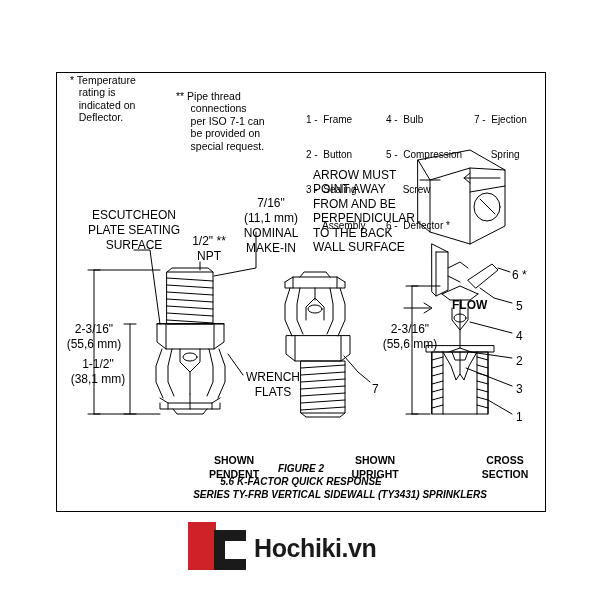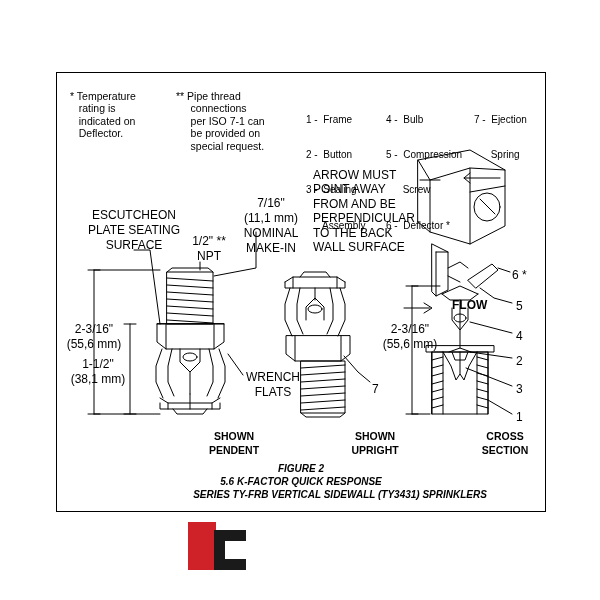--- a/index.html
+++ b/index.html
@@ -14,39 +14,39 @@
   .frame {
     position:absolute;
     left:56px; top:72px;
     width:490px; height:440px;
     border:1px solid #000;
     box-sizing:border-box;
   }
   .t { position:absolute; white-space:pre; line-height:1.18; }
   .note { font-size:10.5px; }
   .legend { font-size:10px; }
-  .cap { font-size:10.5px; text-align:center; }
+  .cap { font-size:10.5px; text-align:center;margin-top:24px; }
   .label { font-size:12px; }
   .bold { font-weight:bold;padding-left:42px; }
   .figtitle { font-size:10px; font-weight:bold; font-style:italic; text-align:center; }
   svg { position:absolute; left:0; top:0; overflow:visible; }
 
   
   .logo-wrap { position:absolute; left:188px; top:522px; width:230px; height:62px; }
   .logo-red { position:absolute; left:0; top:0; width:28px; height:48px; background:#cf2128; }
   .logo-black { position:absolute; left:26px; top:8px; width:32px; height:40px; background:#1a1a1a; }
   .logo-notch { position:absolute; left:37px; top:19px; width:21px; height:18px; background:#fff; }
   .logo-text { position:absolute; left:66px; top:12px; font-size:25px; font-weight:bold; color:#1a1a1a; letter-spacing:-0.4px; }
 </style>
 </head>
 <body>
 
 <div class="frame"></div>
 
-<div class="t note" style="left:70px; top:90px; width:95px;">* Temperature
+<div class="t note" style="left:70px; top:74px; width:95px;">* Temperature
    rating is
    indicated on
    Deflector.</div>
 
 <div class="t note" style="left:176px; top:90px; width:110px;">** Pipe thread
      connections
      per ISO 7-1 can
      be provided on
      special request.</div>
 
@@ -295,13 +295,14 @@
     <path d="M512 358 L470 352"></path>
     <path d="M512 386 L466 368"></path>
     <path d="M512 414 L488 400"></path>
   </g>
 </svg>
 
 <div class="logo-wrap">
   <div class="logo-red"></div>
   <div class="logo-black"></div>
   <div class="logo-notch"></div>
+  <div class="logo-text">Hochiki.vn</div>
 </div>
 
 </body></html>

